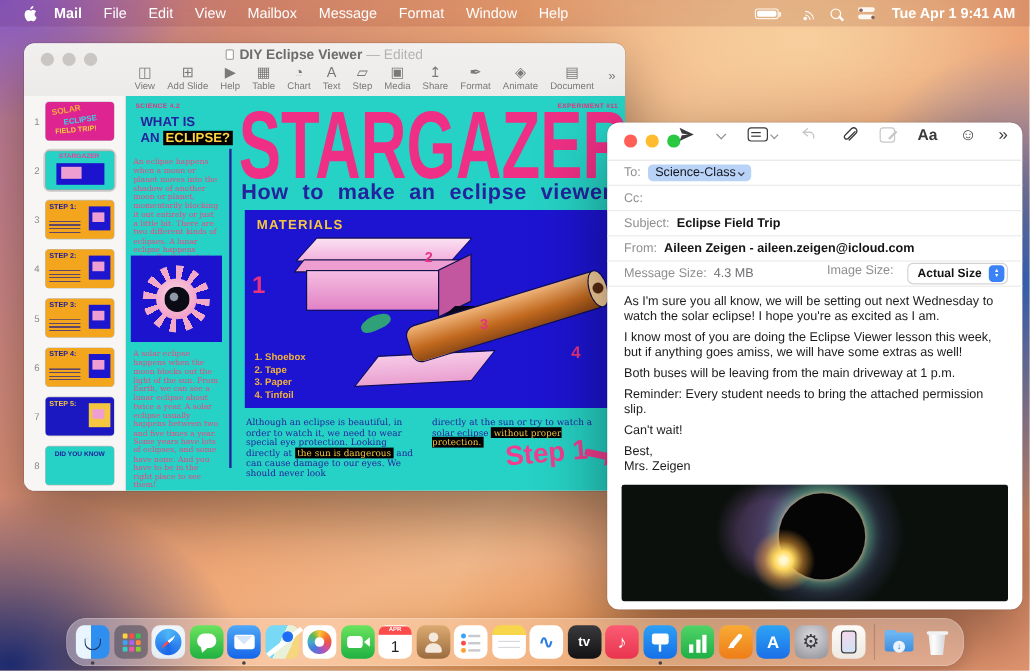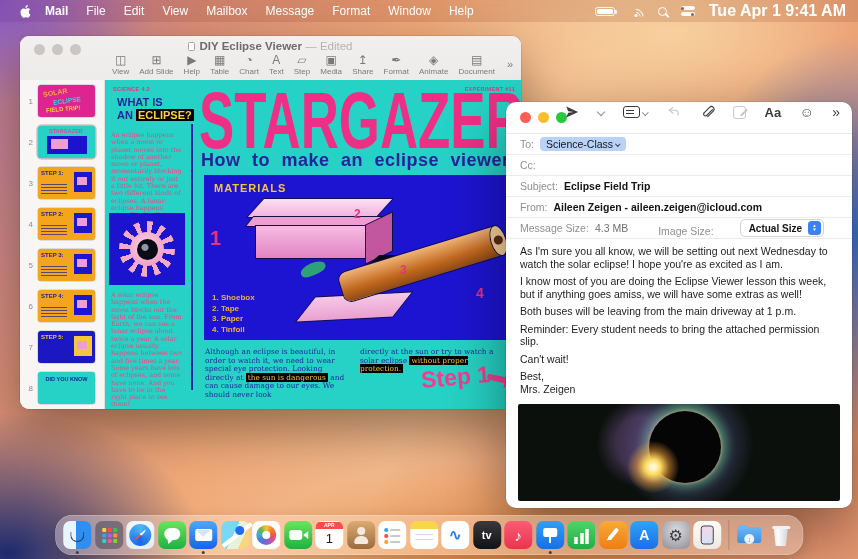--- a/index.html
+++ b/index.html
@@ -34,21 +34,21 @@
   .wifi i { position:absolute; left:50%; bottom:0; transform:translateX(-50%); border:1.6px solid #fff; border-radius:50%; }
   .wifi i:nth-child(1){ width:15px; height:15px; border-color:#fff transparent transparent transparent; transform:translateX(-50%) rotate(45deg); bottom:-7px;}
   .wifi i:nth-child(2){ width:9px; height:9px; border-color:#fff transparent transparent transparent; transform:translateX(-50%) rotate(45deg); bottom:-4px;}
   .wifi i:nth-child(3){ width:3px; height:3px; background:#fff; border:none; bottom:0;}
   .lens { width:9px; height:9px; border:1.6px solid #fff; border-radius:50%; position:relative; }
   .lens::after { content:''; position:absolute; width:1.6px; height:5px; background:#fff; right:-2px; bottom:-3px; transform:rotate(-45deg); }
   .ccen { width:14px; height:12px; display:flex; flex-direction:column; gap:2px; justify-content:center; }
   .ccen i { height:4px; border-radius:2px; background:rgba(255,255,255,.9); position:relative; }
   .ccen i::after { content:''; position:absolute; top:.5px; width:3px; height:3px; border-radius:50%; background:rgba(120,80,70,.9); }
   .ccen i:nth-child(1)::after { left:.5px; } .ccen i:nth-child(2)::after { right:.5px; }
-  .clock { font-size:16px; font-weight:600; }
+  .clock { font-size:12px; font-weight:600; }
 
   
   .kn { position:absolute; left:20px; top:36px; width:501px; height:373px; border-radius:9px; overflow:hidden;
         background:#f2f0ef; box-shadow:0 22px 50px rgba(0,0,0,.38), 0 0 0 .5px rgba(0,0,0,.18); }
   .kn-head { height:56px; background:linear-gradient(#f2f0ef,#eceae9); border-bottom:1px solid #d8d6d4; position:relative; }
   .lights { position:absolute; left:14px; top:8px; display:flex; gap:7px; }
   .lights i { width:11px; height:11px; border-radius:50%; }
   .kn .lights i { background:#c9c6c4; }
   .kn-title { position:absolute; left:0; right:0; top:4px; text-align:center; font-size:11.5px; color:#6e6c6a; font-weight:600; }
   .proxy { display:inline-block; width:7px; height:9px; border:1px solid #a7a5a3; border-radius:1.5px; margin-right:4px; vertical-align:-1px; background:#fff; }
@@ -157,21 +157,21 @@
   .moreic { font-size:14px; color:#3a3a3c; }
   .grp { display:flex; align-items:center; }
 
   .ml-rows { }
   .ml-row { height:21px; display:flex; align-items:center; padding-left:14px; border-bottom:1px solid #ececec; font-size:10.5px; }
   .ml-label { color:#8f8f92; margin-right:6px; }
   .token { background:#b9d3f8; color:#14141a; padding:1px 6px; border-radius:4px; font-size:10.5px; display:flex; align-items:center; gap:3px; }
   .token .chev { width:3.5px; height:3.5px; border-color:#3a3a44; }
   .ml-val { color:#141416; font-weight:700; }
   .ml-sub { color:#6f6f73; }
-  .imgsize { margin-left:auto; display:flex; align-items:flex-end; gap:20px; padding-right:28px; }
+  .imgsize { margin-left:auto; display:flex; align-items:flex-start; gap:5px; padding-right:12px; }
   .select { display:flex; align-items:center; gap:6px; border:1px solid #d4d4d6; border-radius:5px; padding:1px 2px 1px 8px; font-size:10px; font-weight:600; color:#141416; }
   .stepper { width:13px; height:14px; background:#3b82f7; border-radius:3.5px; display:flex; flex-direction:column; align-items:center; justify-content:center; color:#fff; font-size:4.5px; line-height:4.5px; }
 
   .ml-body { padding:6px 14px 0 14px; font-size:10.5px; line-height:12.5px; color:#1c1c1e; }
   .ml-body p { margin-bottom:5px; }
   .ml-body p.sig { margin-bottom:0; }
 
   .photo { position:absolute; left:12px; top:302px; right:12px; height:97px; background:#0b100c; border-radius:2px; overflow:hidden; }
   .corona { position:absolute; left:52%; top:42%; width:150px; height:150px; transform:translate(-50%,-50%); border-radius:50%;
             background:radial-gradient(circle, rgba(110,210,170,.65) 0 28%, rgba(120,130,210,.22) 45%, transparent 65%); filter:blur(2px); }

